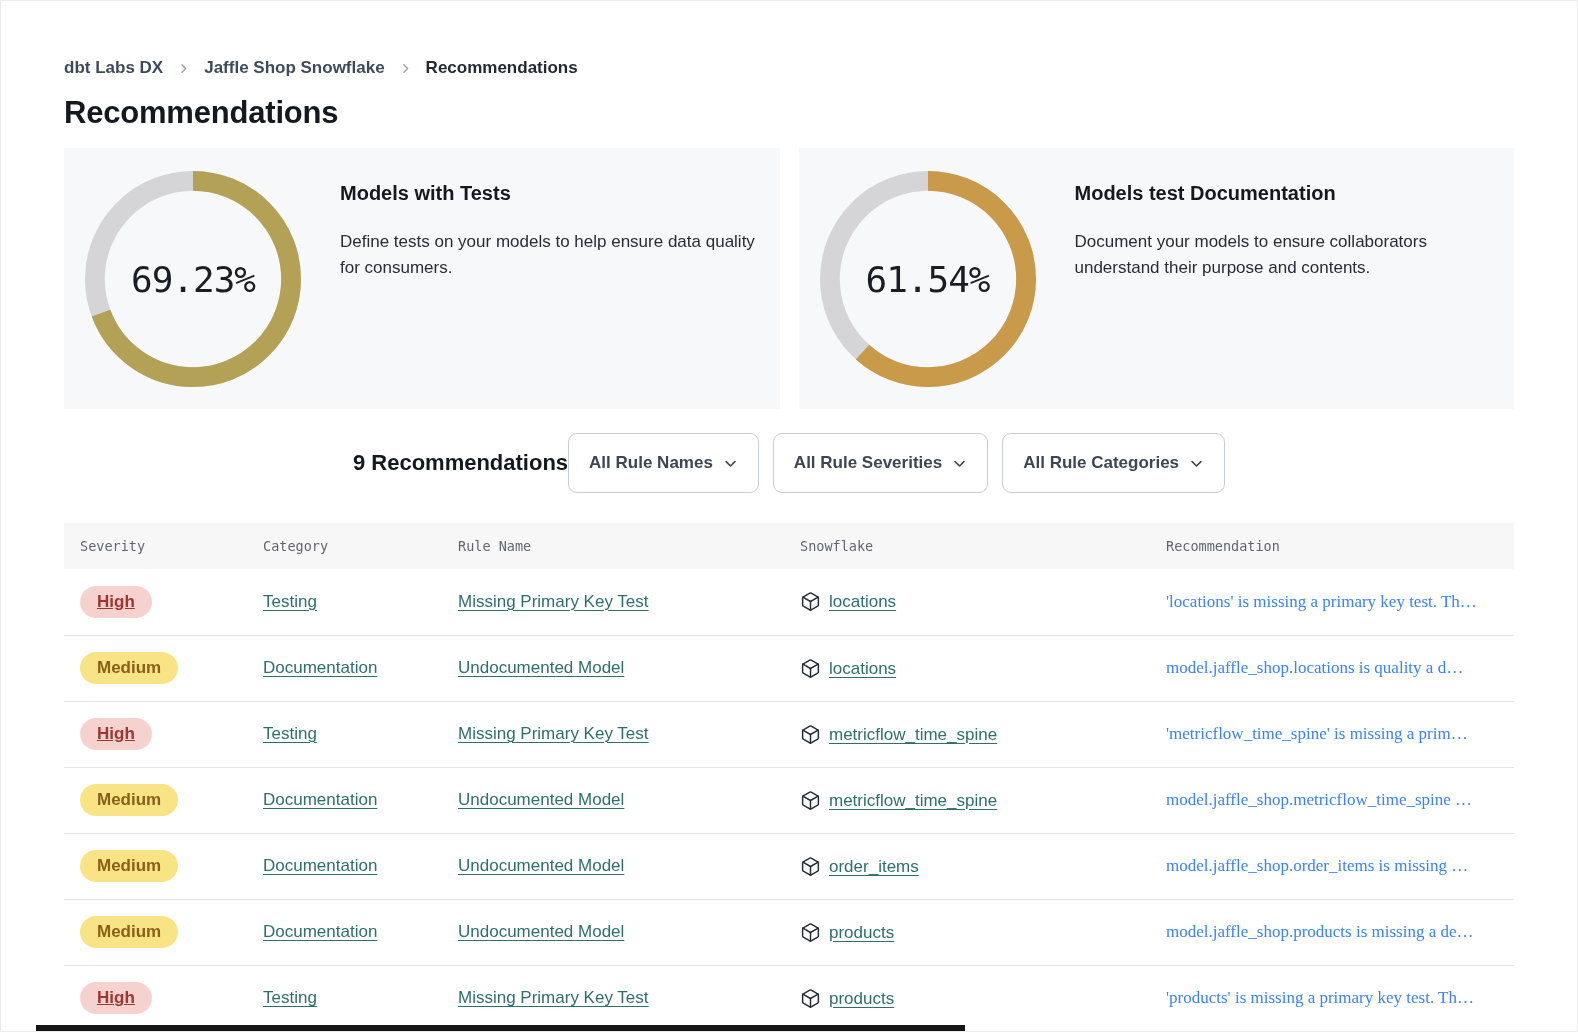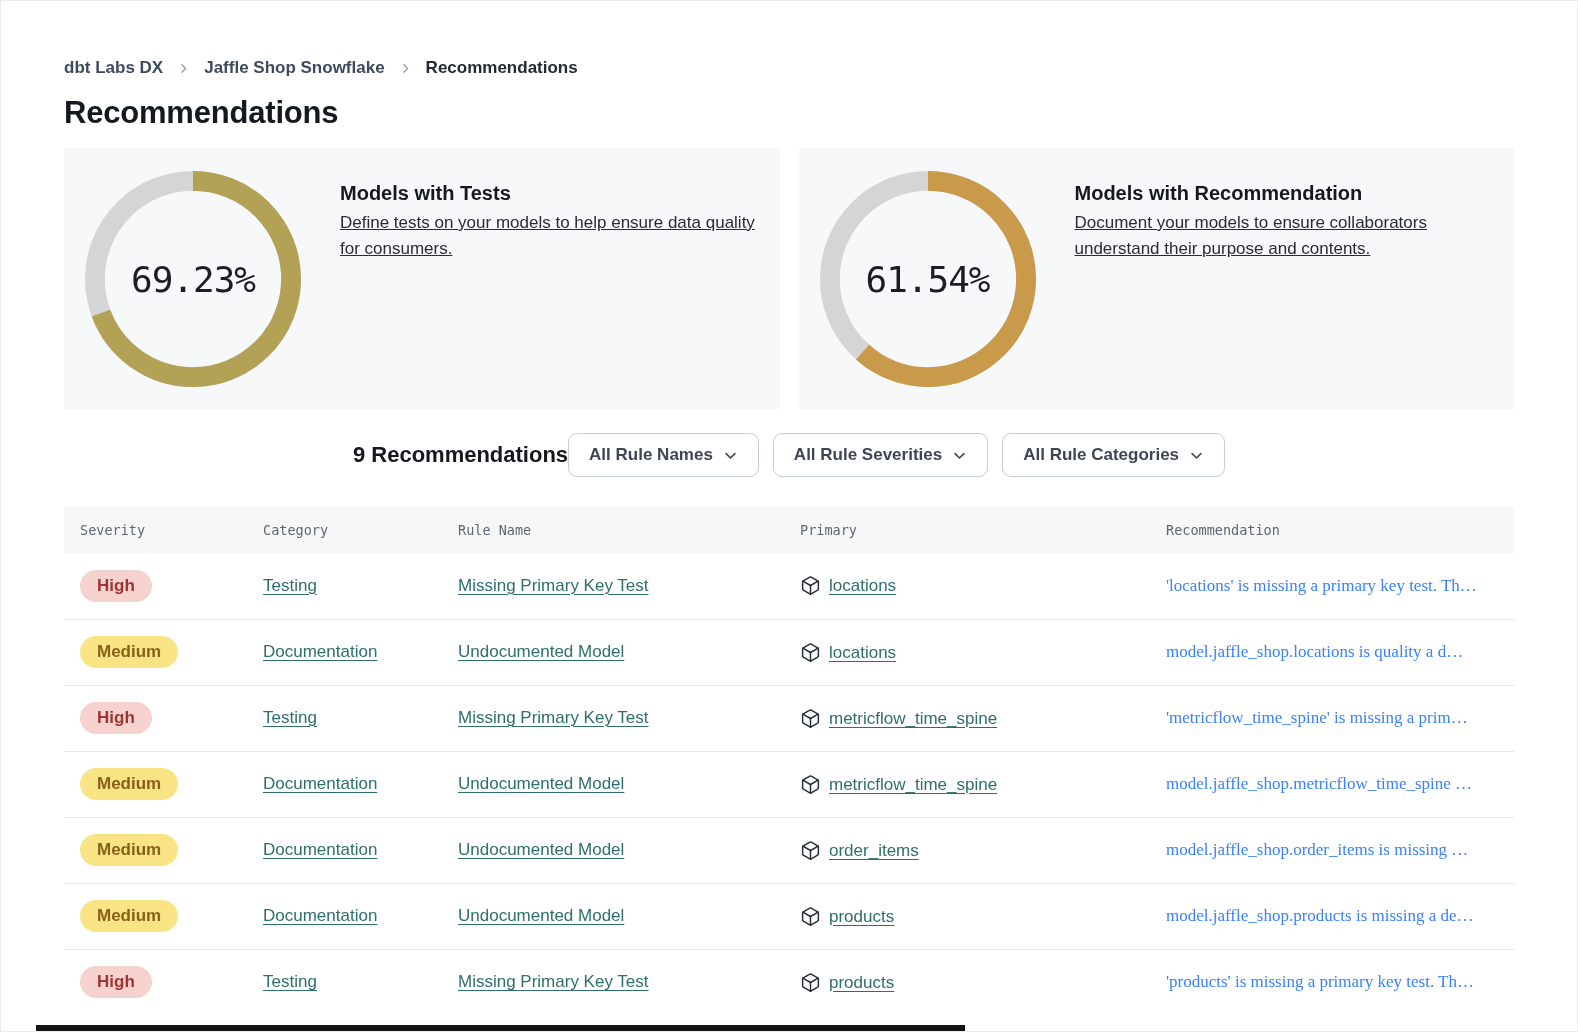--- a/index.html
+++ b/index.html
@@ -19,44 +19,44 @@
 
   
   .cards { display:flex; gap:19px; margin-top:17px; }
   .card { flex:1; height:261px; background:#f7f8f9; padding:22px 24px 22px 20px; display:flex; align-items:flex-start; }
   .donut-wrap { position:relative; width:218px; height:218px; flex:0 0 218px;text-align:right; }
   .donut-wrap svg { width:218px; height:218px; display:block; }
   .donut-label { position:absolute; inset:0; display:flex; align-items:center; justify-content:center;
     font-family:"DejaVu Sans Mono", monospace; font-size:36px; font-weight:500; color:#191d24; letter-spacing:-1px; }
   .card-text { margin-left:38px; padding-top:12px; }
   .card-title { font-size:20px; font-weight:700; color:#14181f; }
-  .card-desc { margin-top:5px; font-size:17px; line-height:1.55; color:#272d36; max-width:450px;text-decoration:underline; }
+  .card-desc { margin-top:24px; font-size:17px; line-height:1.55; color:#272d36; max-width:450px; }
   .card:nth-child(2) .card-desc { max-width:390px; }
 
   
   .list-header { display:flex; align-items:center; justify-content:center; margin-top:24px; }
   .count-label { font-size:22px; font-weight:700; color:#14181f; }
   .filters { display:flex; gap:14px; }
-  .filter-btn { display:flex; align-items:center; gap:10px; height:44px; padding:0 20px;
+  .filter-btn { display:flex; align-items:center; gap:10px; height:60px; padding:0 20px;
     background:#fff; border:1px solid #c8ccd3; border-radius:9px; font-size:17px; font-weight:600;
     color:#3c4655; cursor:pointer; font-family:inherit; }
   .filter-btn svg { display:block; }
 
   
   .rec-table { width:100%; border-collapse:collapse; margin-top:30px; table-layout:fixed; }
   .rec-table col.c-sev { width:183px; } .rec-table col.c-cat { width:195px; }
   .rec-table col.c-rule { width:342px; } .rec-table col.c-res { width:366px; }
   .rec-table col.c-rec { width:364px; }
   .rec-table thead th { background:#f7f7f8; height:46px; text-align:left; padding:0 0 0 16px;
     font-family:"DejaVu Sans Mono", monospace; font-size:13.5px; font-weight:400; color:#5f6672; }
   .rec-table tbody td { height:66px; padding:0 0 0 16px; border-top:1px solid #e6e7e9; vertical-align:middle; }
   .rec-table tbody tr:first-child td { border-top:none; }
 
   .badge { display:inline-block; padding:6px 17px; border-radius:999px; font-size:17px; font-weight:700; }
-  .badge[data-sev="High"]   { background:#f6d2cf; color:#9d3531; }
+  .badge[data-sev="High"]   { background:#f6d2cf; color:#9d3531;text-decoration:underline; }
   .badge[data-sev="Medium"] { background:#f8e485; color:#8a6018; }
 
   .tlink { color:#2e6f6e; font-size:17px; text-decoration:underline; text-underline-offset:3px;
     text-decoration-thickness:1px; cursor:pointer; }
   .res-cell { display:flex; align-items:flex-end; gap:8px; }
   .cube-icon { color:#262d3a; flex:0 0 auto; display:flex; }
   .rec-text { font-size:17px; color:#3b82f6; white-space:nowrap; overflow:hidden;font-family:Liberation Serif, serif; }
 
   .bottom-strip { position:absolute; left:36px; bottom:0; width:929px; height:7px; background:#151515; }
 </style>
@@ -103,21 +103,21 @@
 
     <div class="card">
       <div class="donut-wrap">
         <svg viewBox="0 0 220 220">
           <circle cx="110" cy="110" r="99" fill="none" stroke="#d5d5d7" stroke-width="20" style="stroke: rgb(213, 213, 215);"></circle>
           <circle cx="110" cy="110" r="99" fill="none" stroke-width="20" transform="rotate(-90 110 110)" style="stroke: rgb(200, 154, 73); stroke-dasharray: 382.801, 622.035;"></circle>
         </svg>
         <div class="donut-label">61.54%</div>
       </div>
       <div class="card-text">
-        <div class="card-title">Models with Recommendation</div>
+        <div class="card-title">Models test Documentation</div>
         <div class="card-desc">Document your models to ensure collaborators understand their purpose and contents.</div>
       </div>
     </div>
 
   </div>
 
   <div class="list-header">
     <div class="count-label">9 Recommendations</div>
     <div class="filters">
       <button class="filter-btn">
@@ -153,21 +153,21 @@
         <col class="c-cat">
         <col class="c-rule">
         <col class="c-res">
         <col class="c-rec">
       </colgroup>
     <thead>
       <tr>
         <th>Severity</th>
         <th>Category</th>
         <th>Rule Name</th>
-        <th>Primary</th>
+        <th>Snowflake</th>
         <th>Recommendation</th>
       </tr>
     </thead>
     <tbody>
   <tr>
     <td><span class="badge" data-sev="High">High</span></td>
     <td><span class="tlink">Testing</span></td>
     <td><span class="tlink">Missing Primary Key Test</span></td>
     <td>
       <span class="res-cell">

